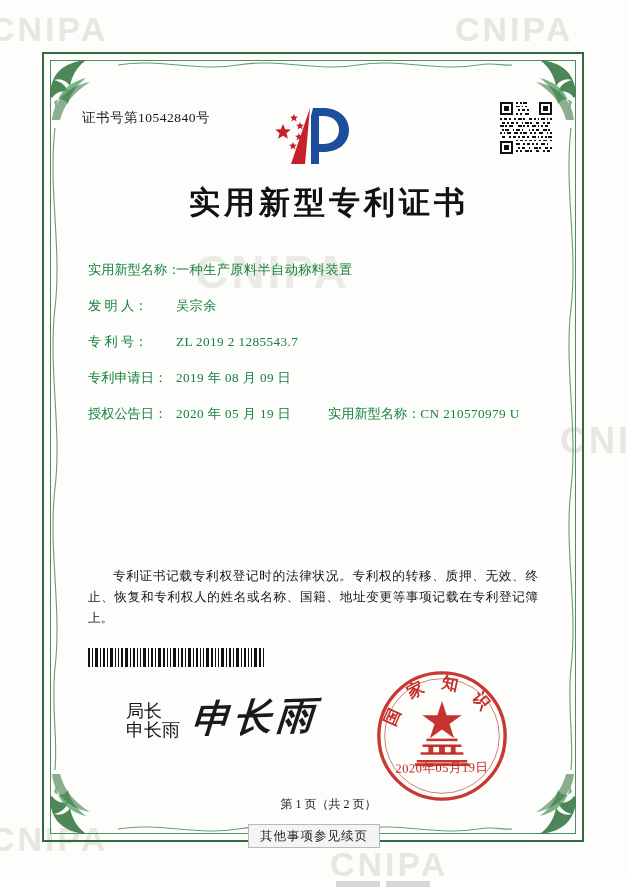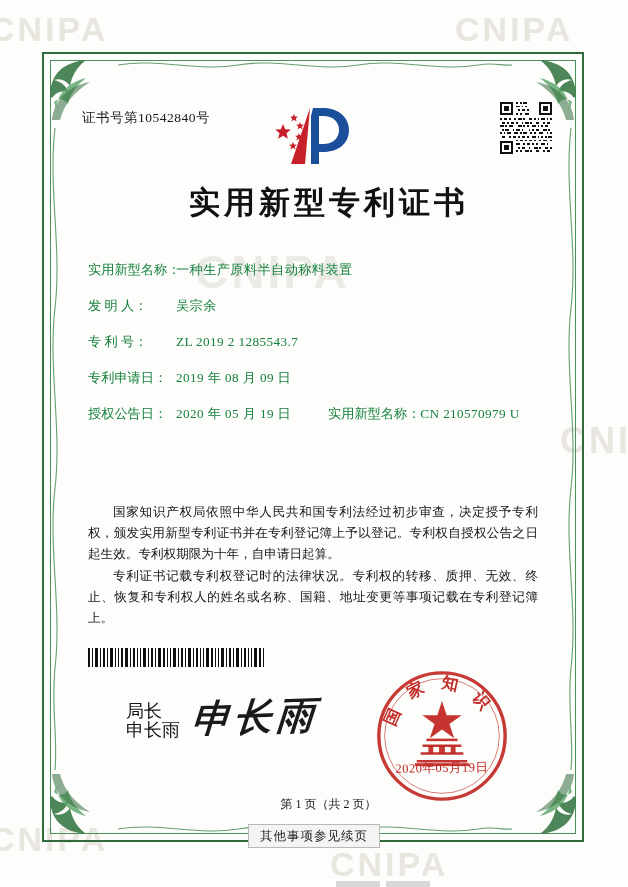--- a/index.html
+++ b/index.html
@@ -460,21 +460,20 @@
           <span class="lbl">专利申请日：</span><span class="val">2019 年 08 月 09 日</span>
         </div>
         <div class="row">
           <span class="lbl">授权公告日：</span><span class="val">2020 年 05 月 19 日</span>
           <span class="right-part">
             <span>实用新型名称：</span><span class="val">CN 210570979 U</span>
           </span>
         </div>
       </div>
 
-      <div class="para para1">国家知识产权局依照中华人民共和国专利法经过初步审查，决定授予专利权，颁发实用新型专利证书并在专利登记簿上予以登记。专利权自授权公告之日起生效。专利权期限为十年，自申请日起算。</div>
       <div class="para para2">专利证书记载专利权登记时的法律状况。专利权的转移、质押、无效、终止、恢复和专利权人的姓名或名称、国籍、地址变更等事项记载在专利登记簿上。</div>
 
       <div class="barcode">
         <i style="left:0px;width:2px"></i>
           <i style="left:4px;width:1px"></i>
           <i style="left:7px;width:3px"></i>
         <i style="left:12px;width:1px"></i>
           <i style="left:15px;width:2px"></i>
           <i style="left:19px;width:1px"></i>
         <i style="left:22px;width:3px"></i>

